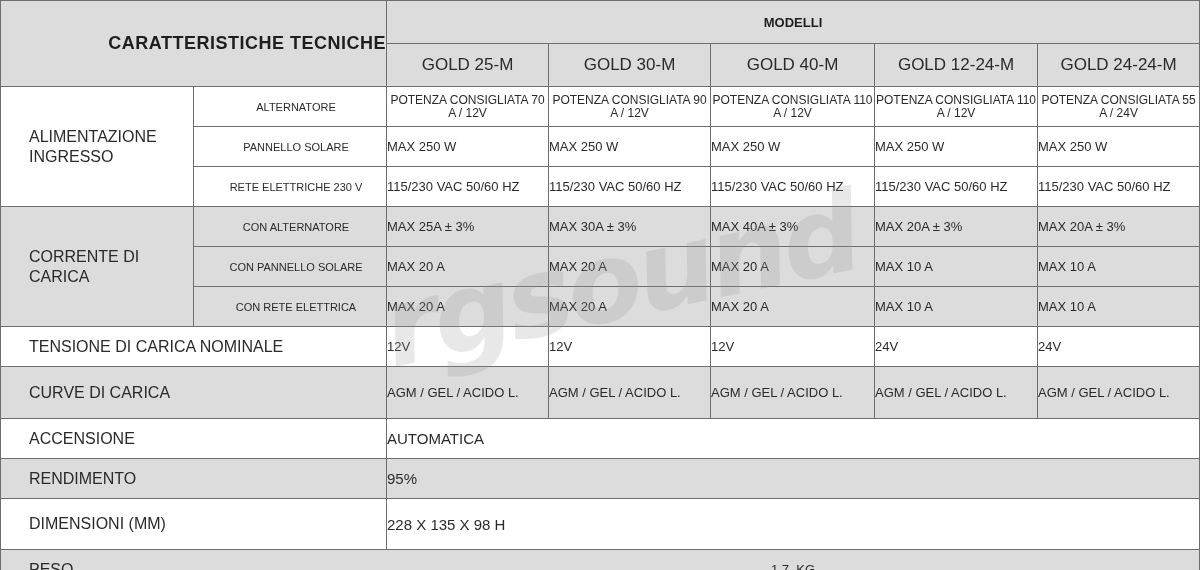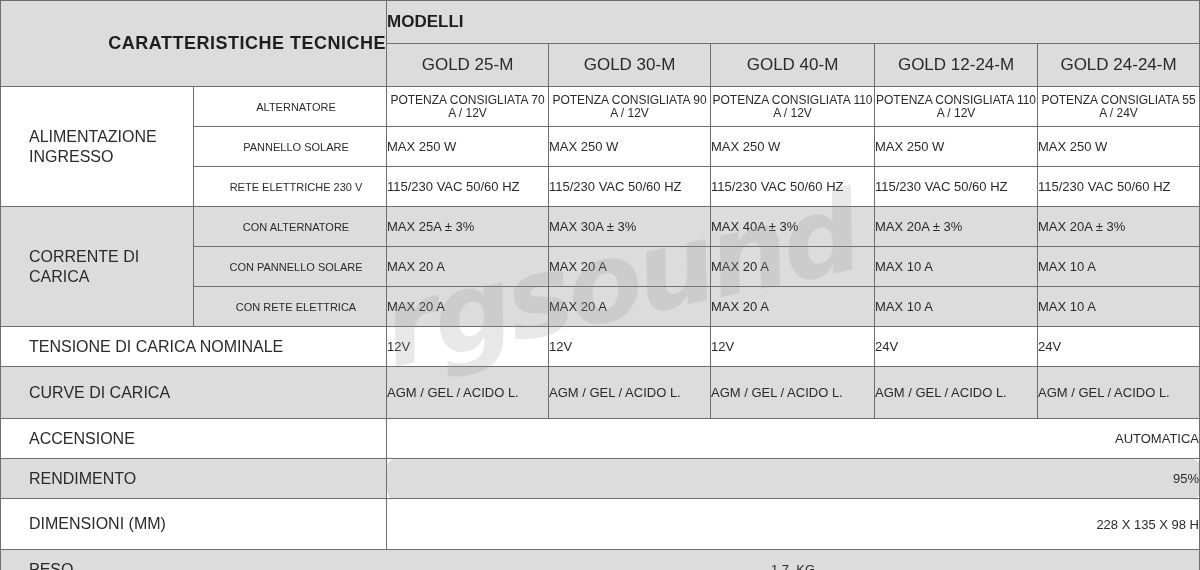--- a/index.html
+++ b/index.html
@@ -13,28 +13,28 @@
       border: 1.5px solid #6e6e6e;
       padding: 0;
       font-weight: normal;
       vertical-align: middle;
       overflow: hidden;
       white-space: nowrap;
     }
     .gray { background: #dcdcdc; }
     .white { background: #ffffff; }
     .hdr-main { font-weight: 700 !important; font-size: 18px; letter-spacing: 0.5px; color: #1e1e1e; text-align: right; }
-    .hdr-models { font-weight: 700 !important; font-size: 17px; color: #1e1e1e; text-align: left; }
+    .hdr-models { font-weight: 700 !important; font-size: 13px; color: #1e1e1e; text-align: center; }
     .model { font-size: 17px; text-align: center; color: #2a2a2a; }
     .group { font-size: 16px; text-align: left; padding-left: 28px !important; line-height: 20px; white-space: normal !important; }
     .sub { font-size: 11px; text-align: center; padding-left: 12px !important; }
     .val { font-size: 13px; text-align: left; }
     .val2 { font-size: 12px; text-align: center; line-height: 13px; white-space: normal !important; }
     .label { font-size: 16px; text-align: left; padding-left: 28px !important; }
-    .span-val { font-size: 13px; text-align: right; border-radius: 8px; }
+    .span-val { font-size: 15px; text-align: left; }
     .watermark {
       position: absolute; left: 360px; top: 180px; width: 520px; height: 200px;
       pointer-events: none;
       transform: rotate(-12deg);
       font-family: "DejaVu Sans", sans-serif; font-weight: 700; font-style: italic;
       font-size: 110px; color: rgba(150,150,150,0.22); letter-spacing: -4px;
       line-height: 200px; text-align: center;
     }
   </style>
 </head>

